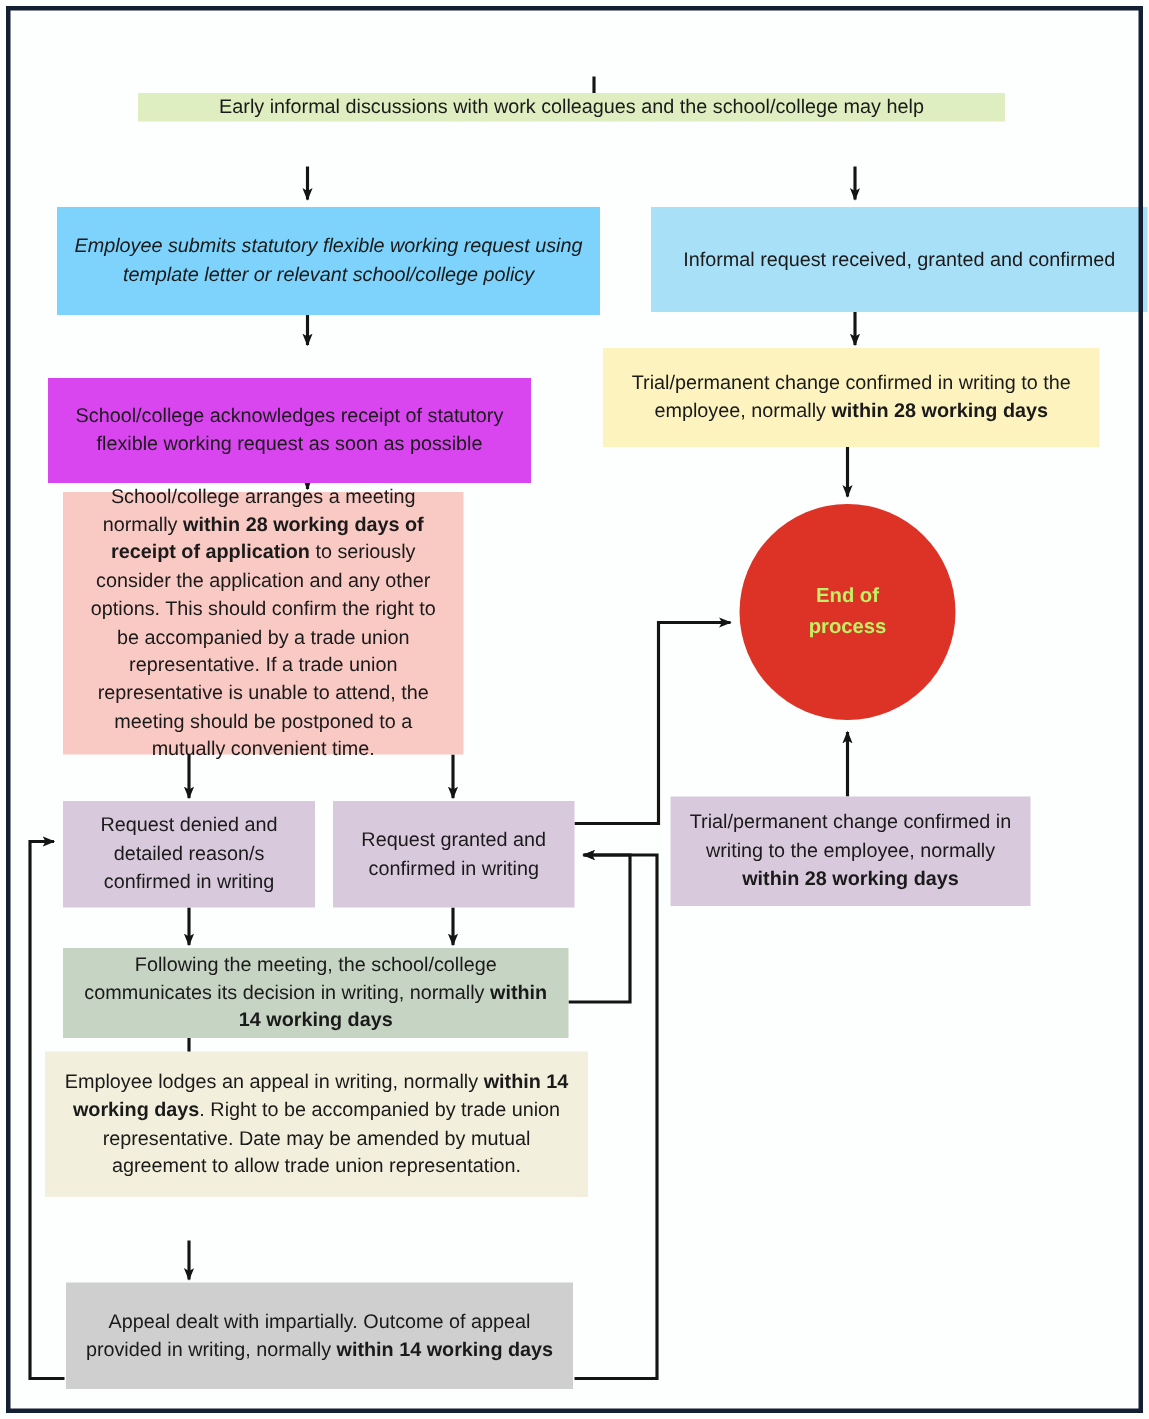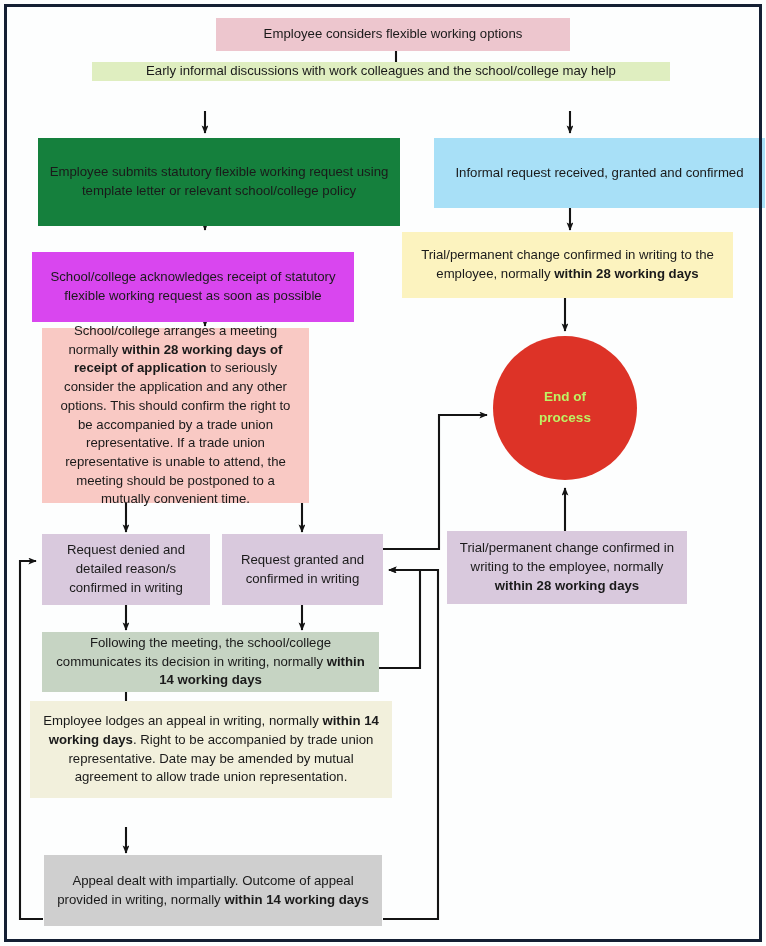--- a/index.html
+++ b/index.html
@@ -104,29 +104,26 @@
       <path d="M126,827 L126,853" marker-end="url(#ah)"></path>
 
       <path d="M43,919 L20,919 L20,561 L36,561" marker-end="url(#ah)"></path>
 
       <path d="M383,919 L438,919 L438,570 L389,570" marker-end="url(#ah)"></path>
 
       <path d="M565,531 L565,488" marker-end="url(#ah)"></path>
     </g>
   </svg>
 
-  <div class="node" style="left:216px; top:18px; width:354px; height:33px; background:#edc6ce;">
-    <span class="txt">Employee considers flexible working options</span>
-  </div>
 
   <div class="node" style="left:92px; top:62px; width:578px; height:19px; background:#dfeec0;">
     <span class="txt">Early informal discussions with work colleagues and the school/college may help</span>
   </div>
 
-  <div class="node" style="left:38px; top:138px; width:362px; height:88px; background:#15803d;">
+  <div class="node" style="left:38px; top:138px; width:362px; height:72px; background:#7dd3fc;font-style:italic;">
     <span class="txt">Employee submits statutory flexible working request using template letter or relevant school/college policy</span>
   </div>
 
   <div class="node" style="left:402px; top:138px; width:331px; height:70px; background:#a8e0f7;margin-left:32px;">
     <span class="txt">Informal request received, granted and confirmed</span>
   </div>
 
   <div class="node" style="left:32px; top:232px; width:322px; height:70px; background:#d946ef;margin-top:20px;">
     <span class="txt">School/college acknowledges receipt of statutory flexible working request as soon as possible</span>
   </div>

